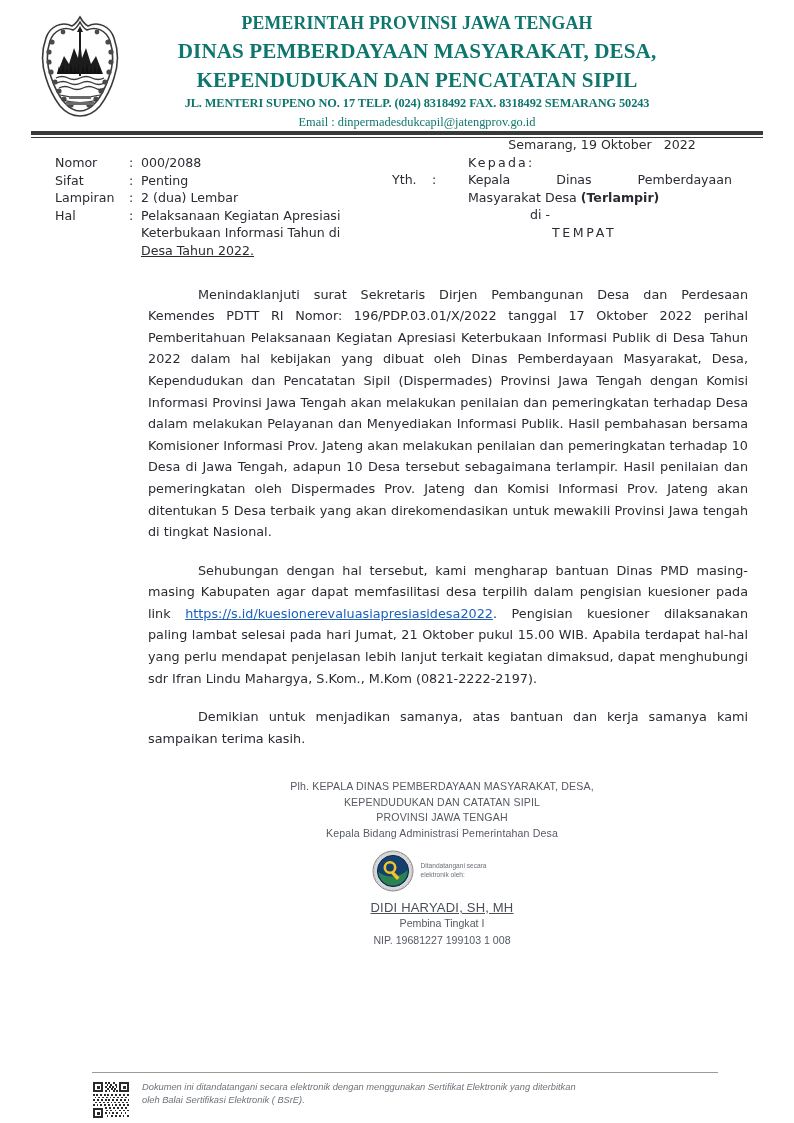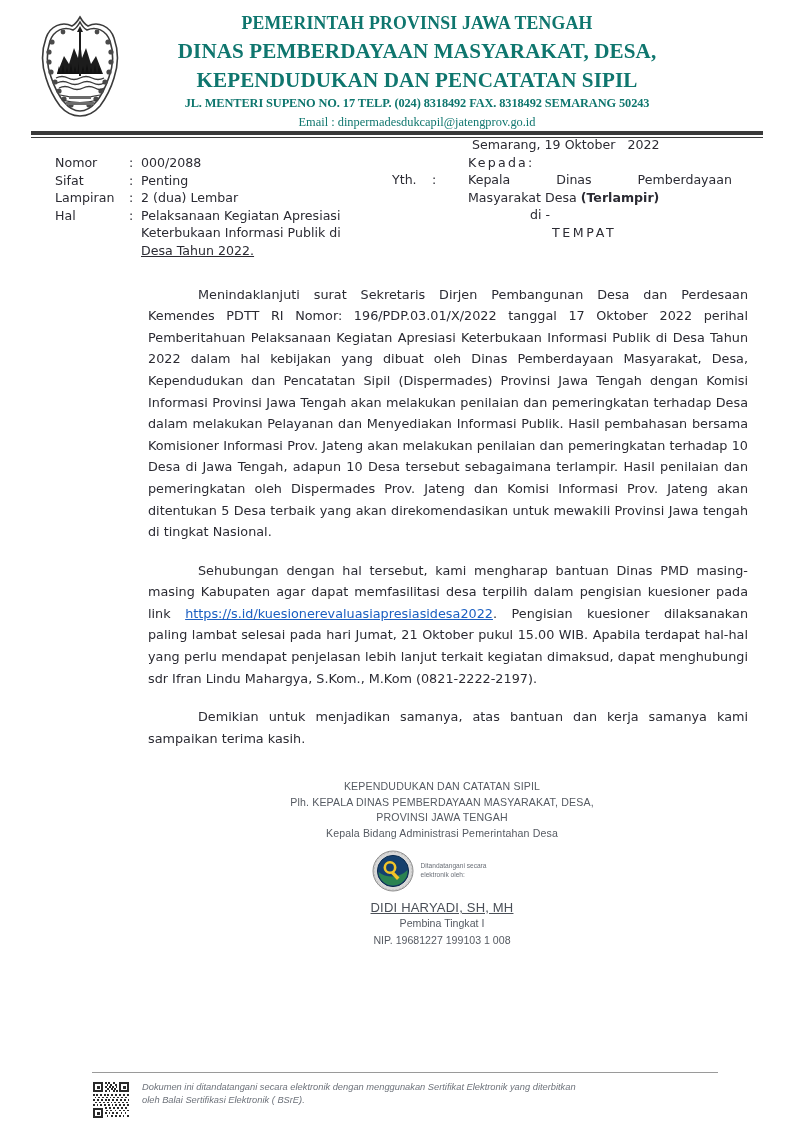--- a/index.html
+++ b/index.html
@@ -112,20 +112,21 @@
   .meta-right {
     position: absolute;
     left: 392px;
     top: -18px;
     width: 340px;
     font-size: 12.6px;
     line-height: 17.6px;
     color: #2b2b33;
   }
   .date-line {
+    text-align: center;
     padding-left: 80px;
     white-space: pre;
   }
   .kepada {
     padding-left: 76px;
     letter-spacing: 2.2px;
     font-weight: normal;
   }
   .yth-row {
     display: flex;
@@ -343,21 +344,21 @@
 
     <div class="meta-row">
       <div class="meta-key">Hal</div>
       <div class="meta-colon">:</div>
       <div class="meta-val">Pelaksanaan Kegiatan Apresiasi</div>
     </div>
 
     <div class="meta-row">
       <div class="meta-key"></div>
       <div class="meta-colon"></div>
-      <div class="meta-val">Keterbukaan Informasi Publik di</div>
+      <div class="meta-val">Keterbukaan Informasi Tahun di</div>
     </div>
 
     <div class="meta-row">
       <div class="meta-key"></div>
       <div class="meta-colon"></div>
       <div class="meta-val u-underline">Desa Tahun 2022.</div>
     </div>
 
   </div>
 
@@ -391,22 +392,22 @@
 
   <p>
     <span>Sehubungan dengan hal tersebut, kami mengharap bantuan Dinas PMD masing-masing Kabupaten agar dapat memfasilitasi desa terpilih dalam pengisian kuesioner pada link </span><a class="doc-link" href="#">https://s.id/kuesionerevaluasiapresiasidesa2022</a><span>. Pengisian kuesioner dilaksanakan paling lambat selesai pada hari Jumat, 21 Oktober pukul 15.00 WIB. Apabila terdapat hal-hal yang perlu mendapat penjelasan lebih lanjut terkait kegiatan dimaksud, dapat menghubungi sdr Ifran Lindu Mahargya, S.Kom., M.Kom (0821-2222-2197).</span>
   </p>
 
   <p>Demikian untuk menjadikan samanya, atas bantuan dan kerja samanya kami sampaikan terima kasih.</p>
 
 </div>
 
 <div class="signature">
+  <div class="sig-title">Plh. KEPALA DINAS PEMBERDAYAAN MASYARAKAT, DESA,</div>
   <div class="sig-title">KEPENDUDUKAN DAN CATATAN SIPIL</div>
-  <div class="sig-title">Plh. KEPALA DINAS PEMBERDAYAAN MASYARAKAT, DESA,</div>
   <div class="sig-title">PROVINSI JAWA TENGAH</div>
   <div class="sig-title">Kepala Bidang Administrasi Pemerintahan Desa</div>
 
   <div class="esign">
     <div class="esign-seal">
       <svg viewBox="0 0 42 42" xmlns="http://www.w3.org/2000/svg">
         <circle cx="21" cy="21" r="20" fill="#d8d8d8" stroke="#8e8e8e" stroke-width="1"></circle>
         <circle cx="21" cy="21" r="19" fill="none" stroke="#a9a9a9" stroke-width="0.7" stroke-dasharray="2 1.6"></circle>
         <circle cx="21" cy="21" r="15.6" fill="#15406e" stroke="#0c2c4f" stroke-width="1"></circle>
         <path d="M6.5 22 a14.5 14.5 0 0 0 29 -2 a22 22 0 0 1 -29 2 Z" fill="#2f8f4e" opacity="0.85"></path>

